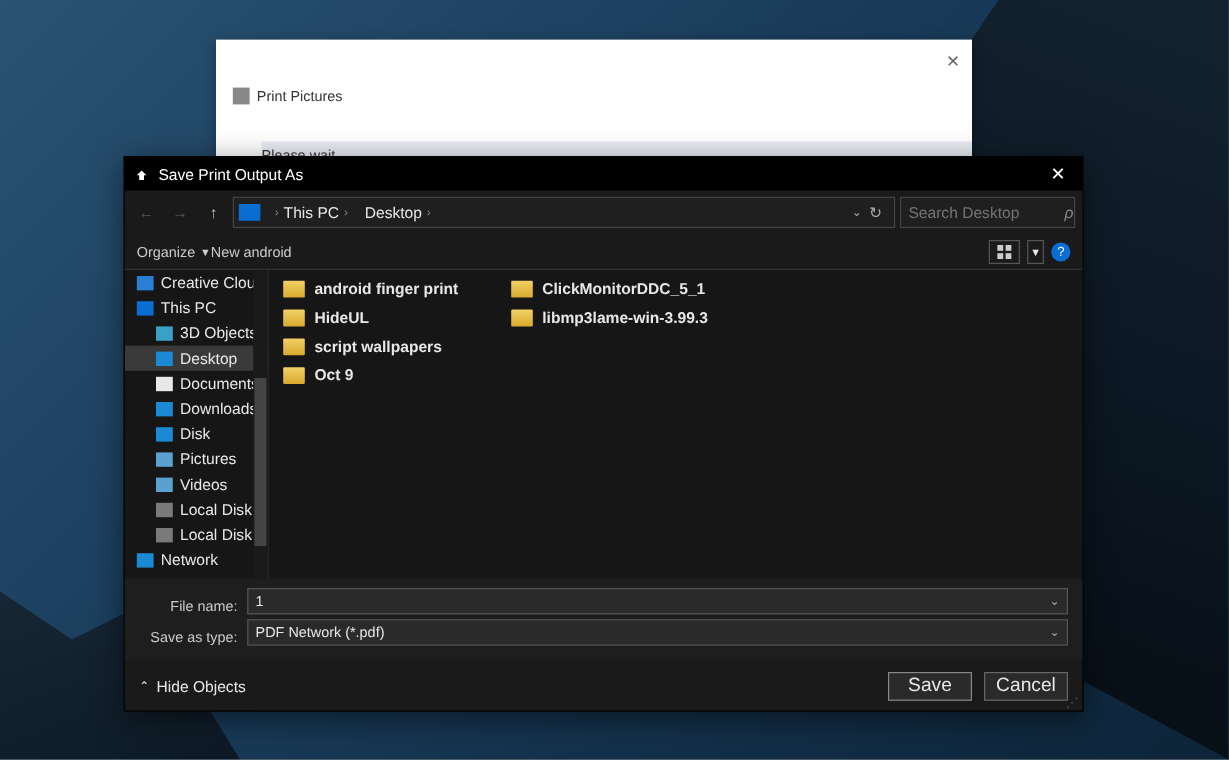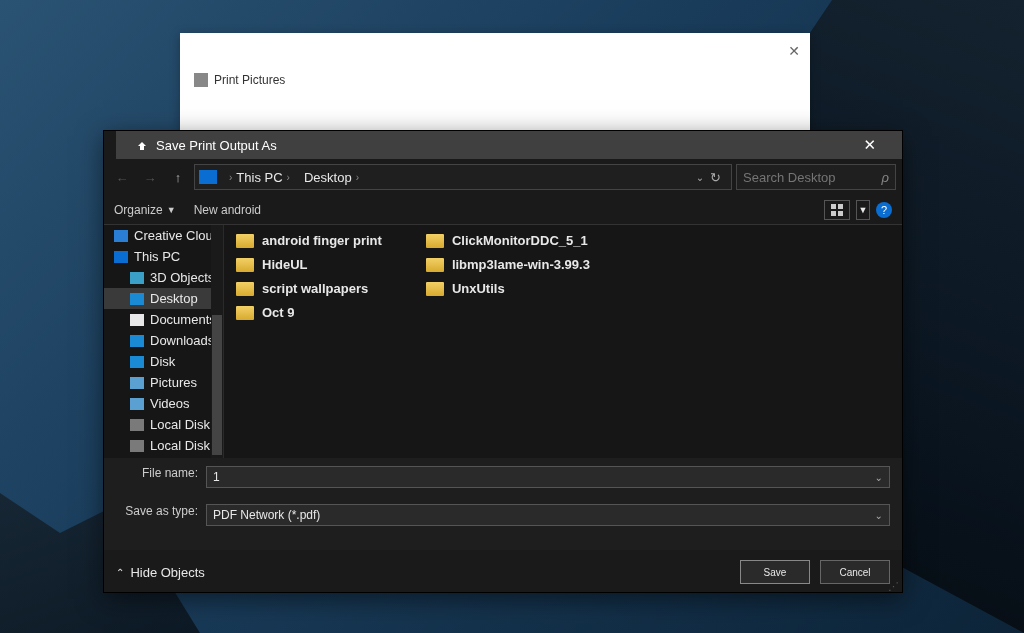--- a/index.html
+++ b/index.html
@@ -35,52 +35,52 @@
 
   
   .dialog {
     position: absolute; left: 103px; top: 130px; width: 800px; height: 463px;
     background: #1a1a1a; color: #e8e8e8;
     box-shadow: 0 6px 24px rgba(0,0,0,0.5);
     border: 1px solid #000;
     display: flex; flex-direction: column;
   }
   .titlebar {
-    background: #404040; height: 28px; display: flex; align-items: center;
-    padding: 0 20px; color: #fff; font-size: 13px; justify-content: space-between; margin-left: 12px;
+    background: #000000; height: 28px; display: flex; align-items: center;
+    padding: 0 8px; color: #fff; font-size: 13px; justify-content: space-between;
   }
   .titlebar-left { display:flex; align-items:center; gap:6px;}
   .titlebar .pin-ic { width:14px; height:14px; display:inline-block;}
   .titlebar .close { font-size: 15px; cursor: pointer; padding: 0 6px; }
 
   .nav-row {
     display: flex; align-items: center; height: 36px; padding: 0 6px; gap: 4px;
     background: #1a1a1a;
   }
   .nav-btn { width: 24px; height: 24px; display:flex; align-items:center; justify-content:center; color:#bfbfbf; cursor:pointer; }
   .nav-btn.disabled { color:#555; }
   .addr-bar {
     flex: 1; height: 26px; border: 1px solid #444; background: #1f1f1f;
     display: flex; align-items: center; padding: 0 4px; gap: 2px;
   }
   .addr-ic { width:18px; height:14px; background:#0a6dd1; display:inline-block; margin-right:4px;}
   .crumb { padding: 0 6px; display:flex; align-items:center; gap:4px; cursor:pointer; }
   .crumb .sep { color:#888; font-size:10px;}
   .addr-tools { display:flex; align-items:center; gap:6px; padding:0 6px; color:#aaa;}
   .search-box {
-    width: 160px; height: 26px; border: 1px solid #444; background: #1f1f1f;
+    width: 146px; height: 26px; border: 1px solid #444; background: #1f1f1f;
     display:flex; align-items:center; padding:0 6px; color:#888; justify-content:space-between;
   }
   .search-input { background:transparent; border:none; color:#888; outline:none; width:130px; font-size:13px;}
 
   .toolbar-row {
     display:flex; align-items:center; height:30px; padding:0 10px;
     background:#1a1a1a; border-bottom:1px solid #333; justify-content:space-between;
   }
-  .toolbar-left { display:flex; gap:18px; align-items:center;}
+  .toolbar-left { display:flex; gap:0; align-items:center;}
   .toolbar-item { display:flex; align-items:center; gap:4px; cursor:pointer; font-size:12px; color:#ccc;}
   .toolbar-right { display:flex; gap:6px; align-items:center;}
   .view-combo { border:1px solid #555; width:26px; height:20px; display:flex; align-items:center; justify-content:center; font-size:11px;}
   .help-ic { width:16px; height:16px; border-radius:50%; background:#0a6dd1; color:#fff; font-size:11px; display:flex; align-items:center; justify-content:center;}
 
   .body-row { flex:1; display:flex; overflow:hidden; background:#161616;}
   .sidebar {
     width: 120px; background:#161616; overflow:hidden; position:relative;
     border-right:1px solid #2a2a2a;
   }
@@ -101,48 +101,49 @@
   .ic.network { background:#1a8ad4;}
   .sidebar-scroll { position:absolute; right:0; top:0; bottom:0; width:12px; background:#1a1a1a;}
   .sidebar-thumb { position:absolute; right:1px; top:90px; width:10px; height:140px; background:#444;}
 
   .file-pane { flex:1; display:flex; padding:6px 10px; gap:40px;}
   .col { display:flex; flex-direction:column; gap:5px;font-weight:bold;}
   .file-item { display:flex; align-items:center; gap:8px; cursor:pointer; padding:2px;}
   .folder-ic { width:18px; height:14px; background:linear-gradient(#f2d066,#d8aa2e); display:inline-block; flex-shrink:0; border-radius:1px;}
 
   .bottom-pane { background:#1e1e1e; padding:8px 12px;}
-  .field-row { display:flex; align-items:flex-start; margin-bottom:16px;}
+  .field-row { display:flex; align-items:flex-end; margin-bottom:4px;}
   .field-label { width:90px; text-align:right; padding-right:8px; font-size:12px; color:#ccc;}
   .field-input {
     flex:1; height:22px; border:1px solid #555; background:#2a2a2a; color:#e8e8e8;
     padding:0 6px; font-size:12px; outline:none; display:flex; align-items:center; justify-content:space-between;
   }
   .field-input input { background:transparent; border:none; color:#e8e8e8; outline:none; width:100%; font-size:12px;}
   .drop-arrow { color:#aaa; font-size:10px; padding-left:6px;}
 
   .button-row { display:flex; align-items:center; justify-content:space-between; padding:10px 12px 8px;}
   .hide-folders { display:flex; align-items:center; gap:6px; cursor:pointer; font-size:13px;}
   .btns { display:flex; gap:10px;}
-  .btn { border:1px solid #666; background:#2a2a2a; color:#e8e8e8; width:70px; height:24px; display:flex; align-items:center; justify-content:center; cursor:pointer; font-size:10px;}
+  .btn { border:1px solid #666; background:#2a2a2a; color:#e8e8e8; width:70px; height:24px; display:flex; align-items:center; justify-content:center; cursor:pointer; font-size:16px;}
   .btn.primary { border:1px solid #888;}
   .resize-grip { position:absolute; right:3px; bottom:3px; color:#555; font-size:11px; line-height:6px;}
 </style>
 </head>
 <body>
 
 <div class="mountains"></div>
 <div class="mountains2"></div>
 
 <div class="print-window">
   <span class="print-close">✕</span>
   <div class="print-title-row">
     <span class="ic"></span>
     <span>Print Pictures</span>
   </div>
+  <div class="print-please">Please wait</div>
 </div>
 
 <div class="dialog">
   <div class="titlebar">
     <div class="titlebar-left">
       <span class="pin-ic">
         <svg width="14" height="14" viewBox="0 0 14 14">
             <path d="M2 8 L6 4 L10 8 L8 8 L8 12 L4 12 L4 8 Z" fill="#fff"></path>
           </svg>
       </span>
@@ -277,24 +278,20 @@
         </div>
       <div class="col" id="col2">
           <div class="file-item">
             <span class="folder-ic"></span>
             <span>ClickMonitorDDC_5_1</span>
           </div>
           <div class="file-item">
             <span class="folder-ic"></span>
             <span>libmp3lame-win-3.99.3</span>
           </div>
-          <div class="file-item">
-            <span class="folder-ic"></span>
-            <span>UnxUtils</span>
-          </div>
         </div>
     </div>
   </div>
 
   <div class="bottom-pane">
     <div class="field-row">
       <div class="field-label">File name:</div>
       <div class="field-input">
         <input value="1" style="">
         <span class="drop-arrow">⌄</span>

